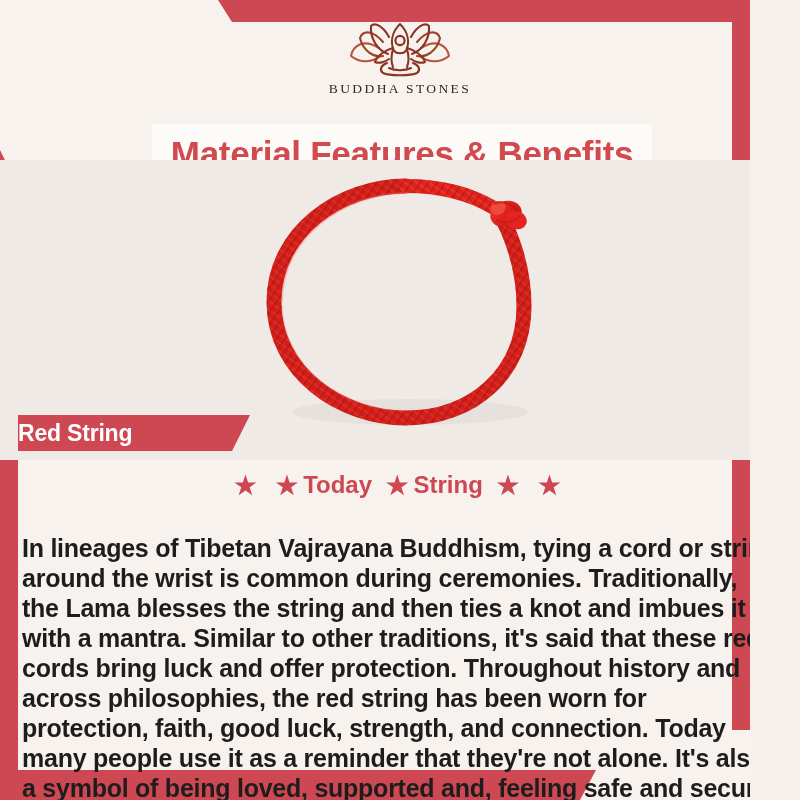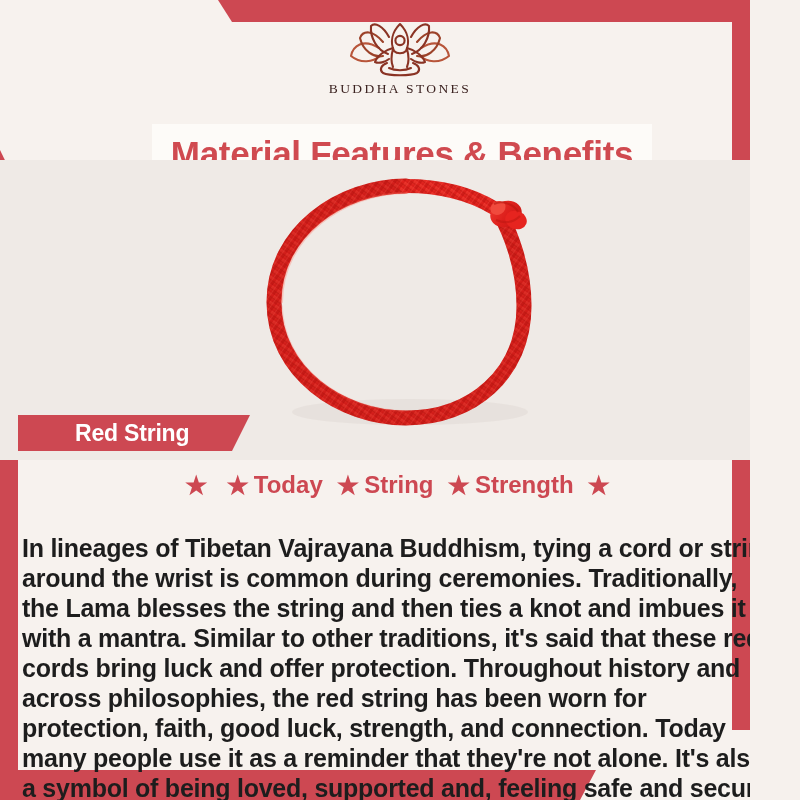--- a/index.html
+++ b/index.html
@@ -150,21 +150,20 @@
     width: 232px;
     background: #cd4852;
     clip-path: polygon(0 0, 232px 0, 214px 36px, 0 36px);
     display: flex;
     align-items: center;
   }
   .ribbon-text {
     color: #ffffff;
     font-size: 23px;
     font-weight: bold;
-    margin-left: 57px;
     letter-spacing: -0.2px;
   }
 
   
   .features {
     position: absolute;
     left: 0;
     top: 464px;
     width: 800px;
     height: 42px;
@@ -309,21 +308,20 @@
     <span class="feature">
       <span class="star">★</span>
       <span>Today</span>
     </span>
     <span class="feature">
       <span class="star">★</span>
       <span>String</span>
     </span>
     <span class="feature">
       <span class="star">★</span>
-      <span>Strength</span>
     </span>
     <span class="feature">
       <span class="star">★</span>
     </span>
   </div>
 
   <p class="body-copy">In lineages of Tibetan Vajrayana Buddhism, tying a cord or string around the wrist is common during ceremonies. Traditionally, the Lama blesses the string and then ties a knot and imbues it with a mantra. Similar to other traditions, it's said that these red cords bring luck and offer protection. Throughout history and across philosophies, the red string has been worn for protection, faith, good luck, strength, and connection. Today many people use it as a reminder that they're not alone. It's also a symbol of being loved, supported and, feeling safe and secure. For others, it's a prompt to stay positive while facing any adversity.</p>
 
 </div>
 

